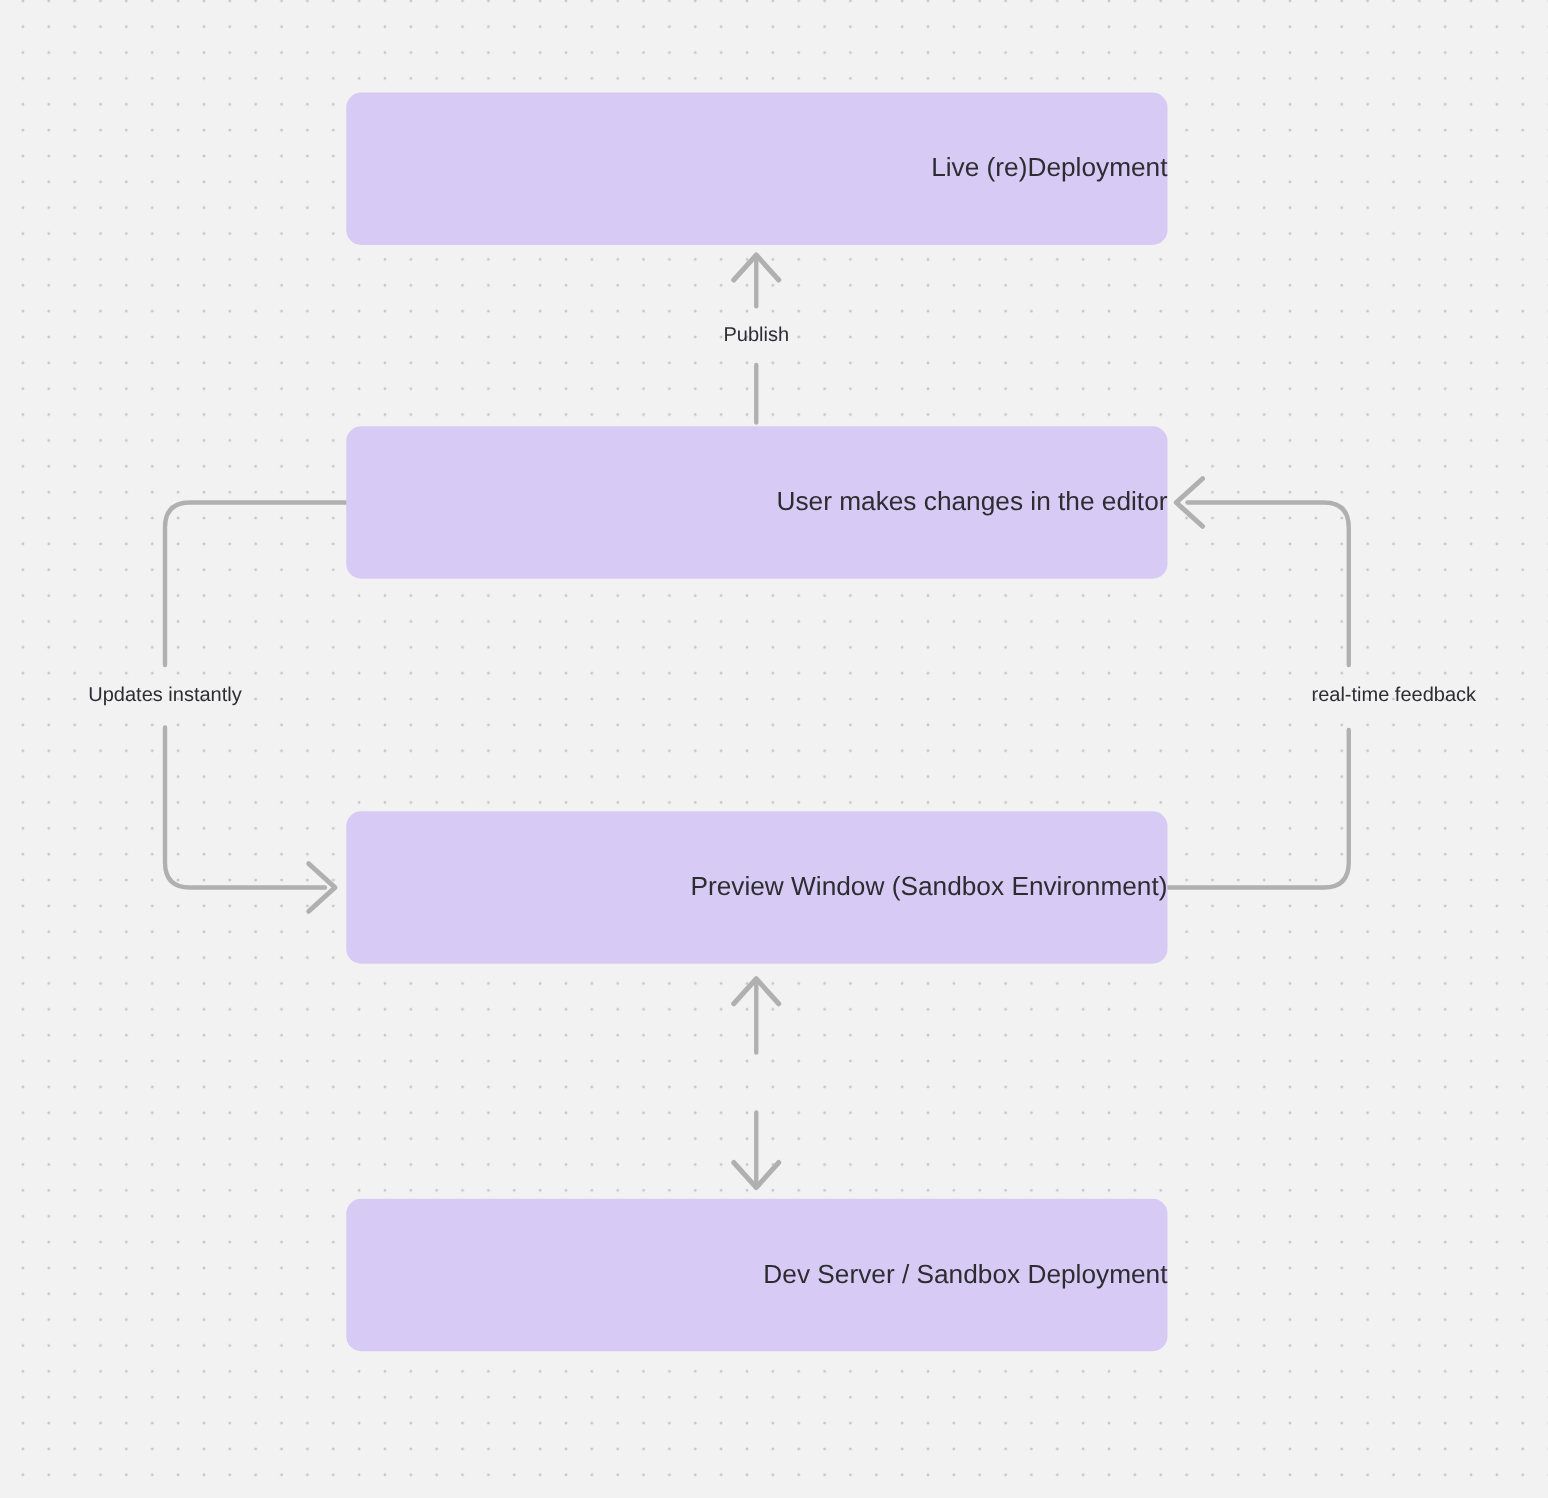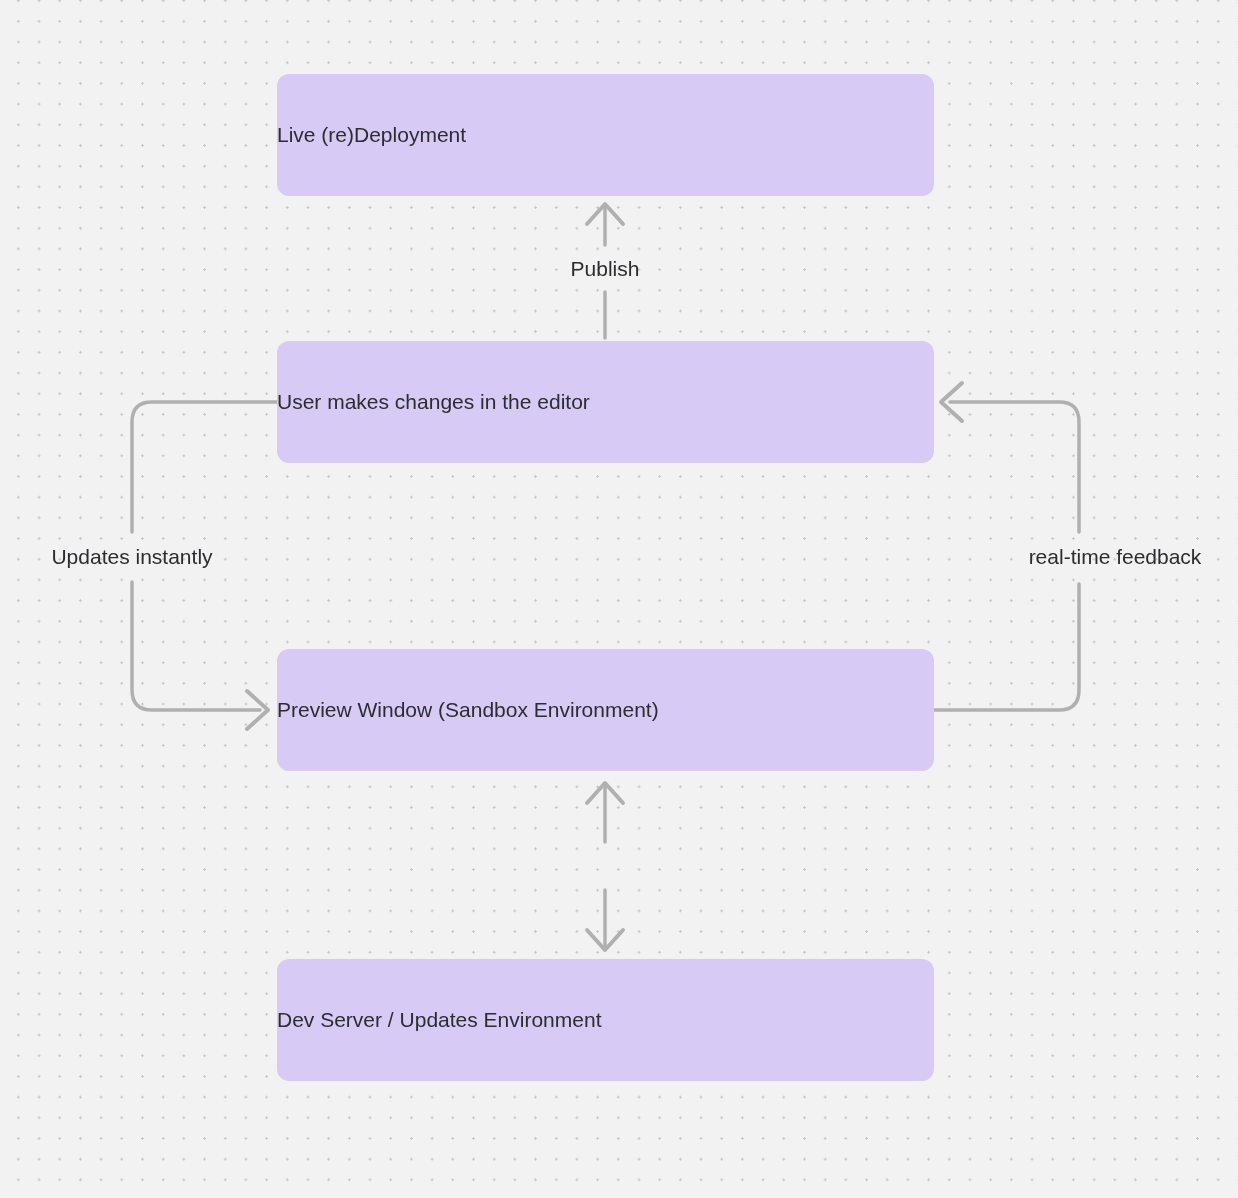--- a/index.html
+++ b/index.html
@@ -41,33 +41,33 @@
   svg.connectors path.head{stroke-width:4px;}
   .node{
     position:absolute;
     left:277px;
     width:657px;
     height:122px;
     background:var(--node-fill);
     border-radius:12px;
     display:flex;
     align-items:center;
-    justify-content:flex-start;
+    justify-content:flex-end;
     text-align:center;
     font-size:21px;
     color:var(--text);
   }
   .node-1{top:74px;}
   .node-2{top:341px;}
   .node-3{top:649px;}
   .node-4{top:959px;}
   .edge-label{
     position:absolute;
     transform:translate(-50%,-50%);
-    font-size:21px;
+    font-size:16px;
     color:var(--text);
     white-space:nowrap;
   }
   .label-publish{left:605px;top:269px;}
   .label-updates{left:132px;top:557px;}
   .label-feedback{left:1079px;top:557px;margin-left:36px;}
   .label-spunup{left:606px;top:866px;}
 </style>
 </head>
 <body>
@@ -100,20 +100,20 @@
 
   <div class="node node-3">
     <span>Preview Window (Sandbox Environment)</span>
   </div>
 
   <div class="node node-2">
     <span>User makes changes in the editor</span>
   </div>
 
   <div class="node node-4">
-    <span>Dev Server / Updates Environment</span>
+    <span>Dev Server / Sandbox Deployment</span>
   </div>
 
   <div class="edge-label label-publish">Publish</div>
   <div class="edge-label label-updates">Updates instantly</div>
   <div class="edge-label label-feedback">real-time feedback</div>
 
 </div>
 
 </body></html>

